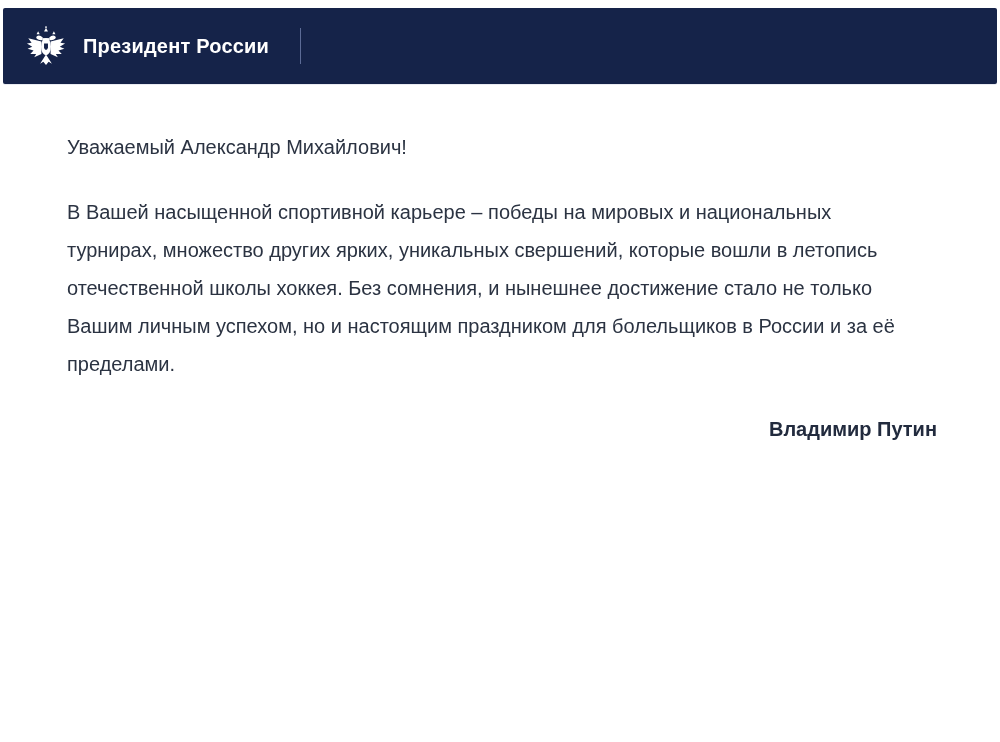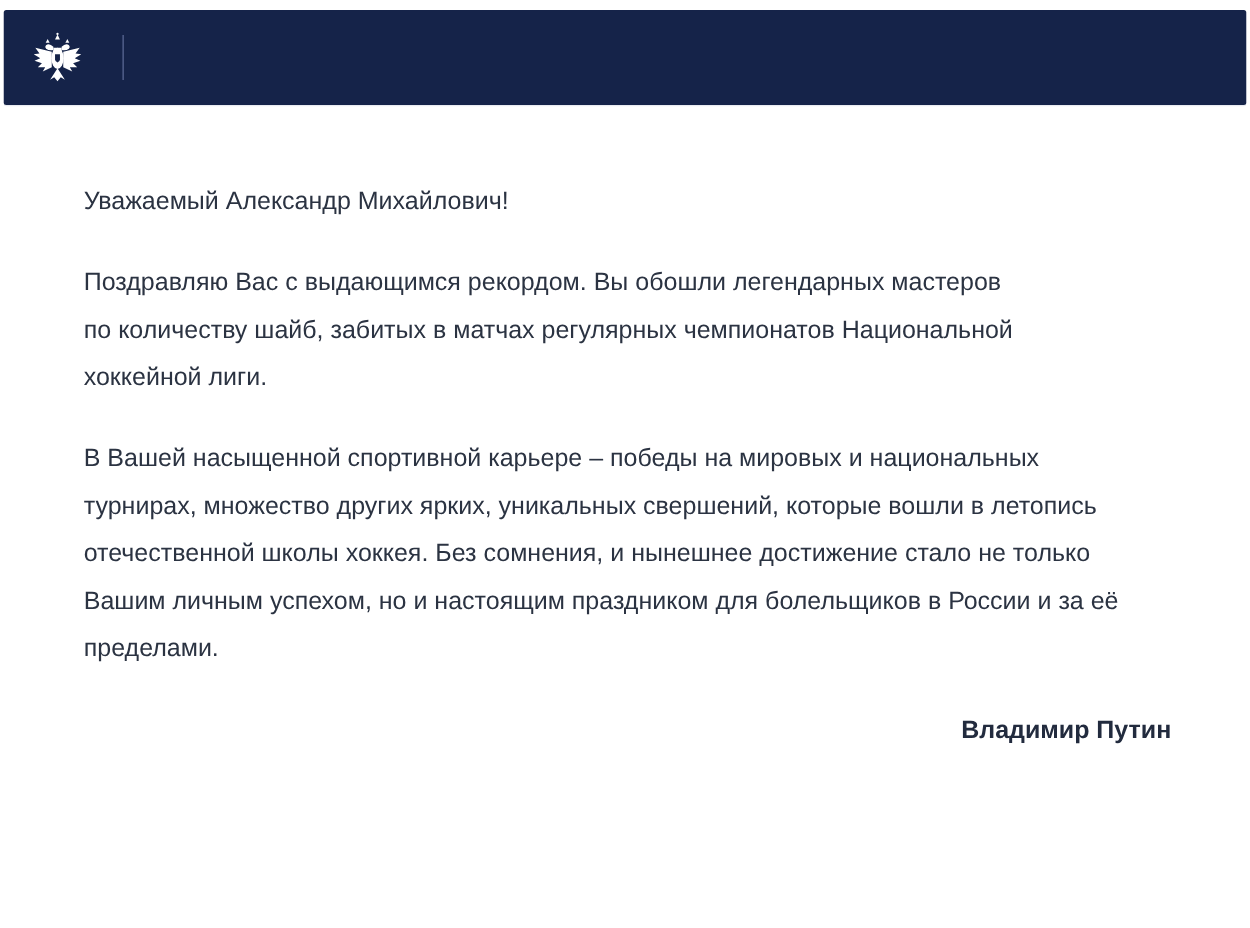--- a/index.html
+++ b/index.html
@@ -64,21 +64,20 @@
     white-space: nowrap;
     cursor: pointer;
   }
   .nav a.active {
     color: #ffffff;
     font-weight: 700;
   }
   
   .content {
     padding: 44px 60px 0 64px;
-    margin-top: 14px;
   }
   .letter {
     color: #2b3342;
     font-size: 20px;
     line-height: 38px;
     max-width: 900px;
   }
   .letter p {
     margin: 0 0 27px 0;
     white-space: pre-line;
@@ -117,32 +116,30 @@
 
           <path d="M39 25 L59 20 L54 27 L61 28 L53 33 L60 36 L51 39 L56 44 L47 44 L50 49 L39 44 z"></path>
 
           <path d="M32 45 L23 59 L28 56 L32 61 L36 56 L41 59 z"></path>
 
           <path d="M29 28 h6 v6 q0 3 -3 4 q-3 -1 -3 -4 z" fill="#152349"></path>
         </g>
       </svg>
     </div>
 
+    <div class="brand">Президент России</div>
 
     <div class="header-divider"></div>
 
 
   </div>
 
   <div class="content">
     <div class="letter">
       <p>Уважаемый Александр Михайлович!</p>
-      <p>Поздравляю Вас с выдающимся рекордом. Вы обошли легендарных мастеров
-по количеству шайб, забитых в матчах регулярных чемпионатов Национальной
-хоккейной лиги.</p>
       <p>В Вашей насыщенной спортивной карьере – победы на мировых и национальных
 турнирах, множество других ярких, уникальных свершений, которые вошли в летопись
 отечественной школы хоккея. Без сомнения, и нынешнее достижение стало не только
 Вашим личным успехом, но и настоящим праздником для болельщиков в России и за её
 пределами.</p>
       <p class="signature">Владимир Путин</p>
     </div>
   </div>
 
 </div>

